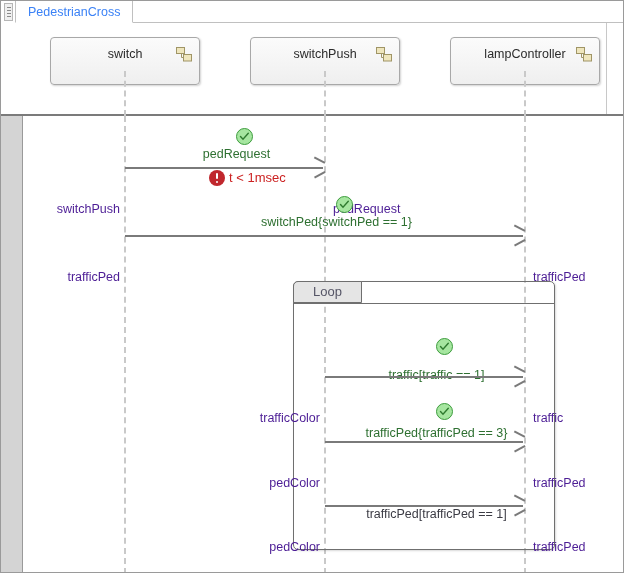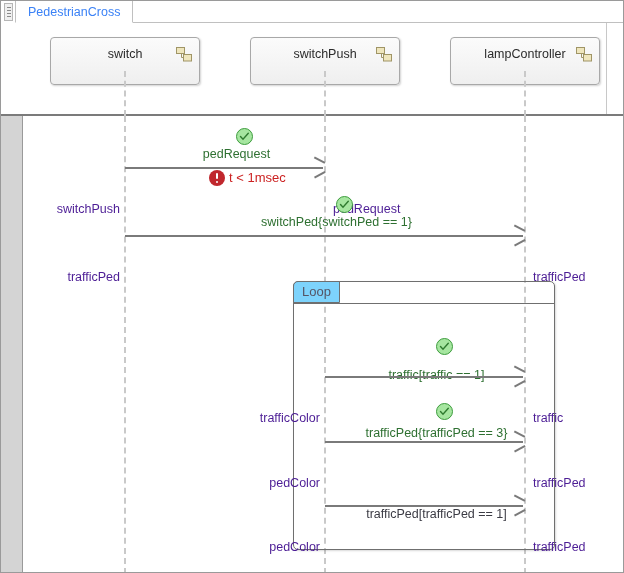--- a/index.html
+++ b/index.html
@@ -242,22 +242,22 @@
     border: 1px solid #6f6f6f;
     border-radius: 5px;
     background: transparent;
     box-sizing: border-box;
     box-shadow: 1px 1px 2px rgba(0,0,0,0.15);
   }
   .fragment-tab {
     position: absolute;
     left: -1px; top: -1px;
     height: 22px;
-    padding: 0 8px;
-    background: #7dd3fc;
+    padding: 0 19px;
+    background: #e5e5e5;
     border: 1px solid #6f6f6f;
     border-top-left-radius: 5px;
     box-sizing: border-box;
     font-size: 13px;
     color: #555566;
     line-height: 20px;
     white-space: nowrap;
   }
   .fragment-headrule {
     position: absolute;

